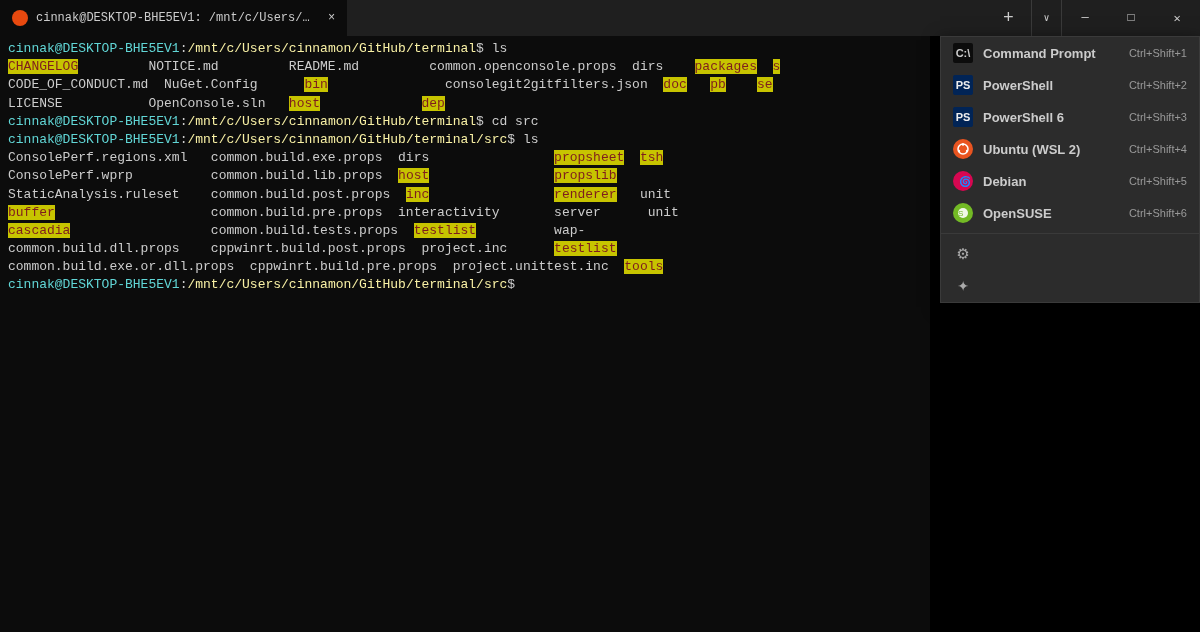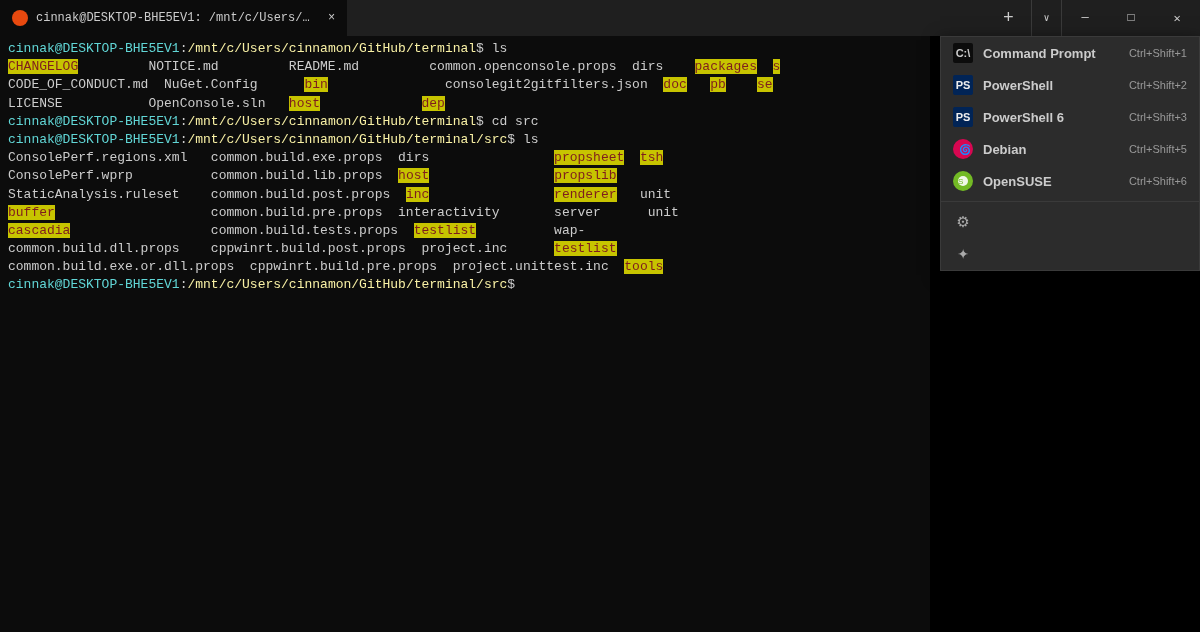--- a/index.html
+++ b/index.html
@@ -265,20 +265,32 @@
     <span class="menu-label">PowerShell</span>
     <span class="menu-shortcut">Ctrl+Shift+2</span>
   </div>
 
   <div class="menu-item">
     <div class="menu-icon icon-ps6">PS</div>
     <span class="menu-label">PowerShell 6</span>
     <span class="menu-shortcut">Ctrl+Shift+3</span>
   </div>
 
+  <div class="menu-item">
+    <div class="menu-icon icon-ubuntu">
+      <svg width="14" height="14" viewBox="0 0 14 14" fill="white">
+        <circle cx="7" cy="7" r="5" fill="none" stroke="white" stroke-width="1.5"></circle>
+        <circle cx="7" cy="2.5" r="1.2" fill="white"></circle>
+        <circle cx="11" cy="9" r="1.2" fill="white"></circle>
+        <circle cx="3" cy="9" r="1.2" fill="white"></circle>
+      </svg>
+    </div>
+    <span class="menu-label">Ubuntu (WSL 2)</span>
+    <span class="menu-shortcut">Ctrl+Shift+4</span>
+  </div>
 
   <div class="menu-item">
     <div class="menu-icon icon-debian">
       <svg width="14" height="14" viewBox="0 0 14 14" fill="white">
         <text x="3" y="11" font-size="10" fill="white">🌀</text>
       </svg>
     </div>
     <span class="menu-label">Debian</span>
     <span class="menu-shortcut">Ctrl+Shift+5</span>
   </div>

